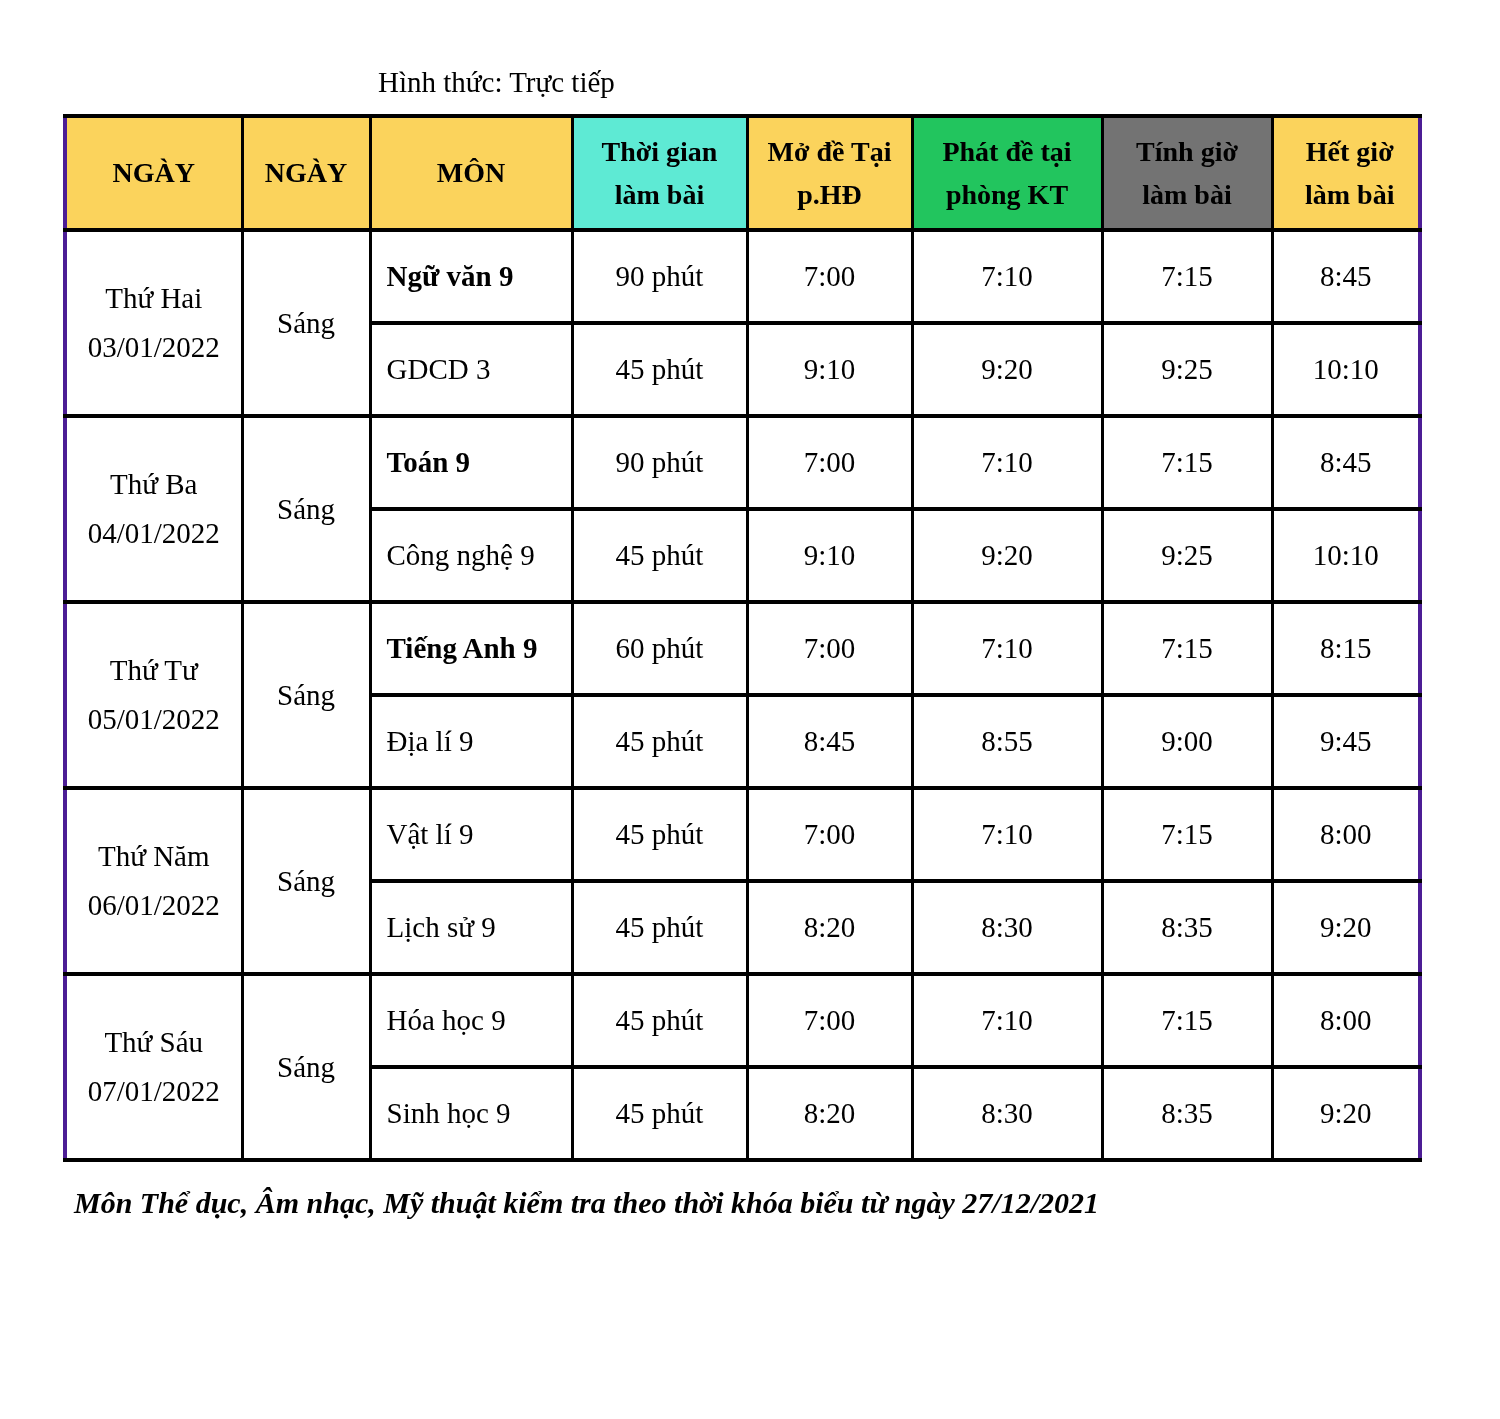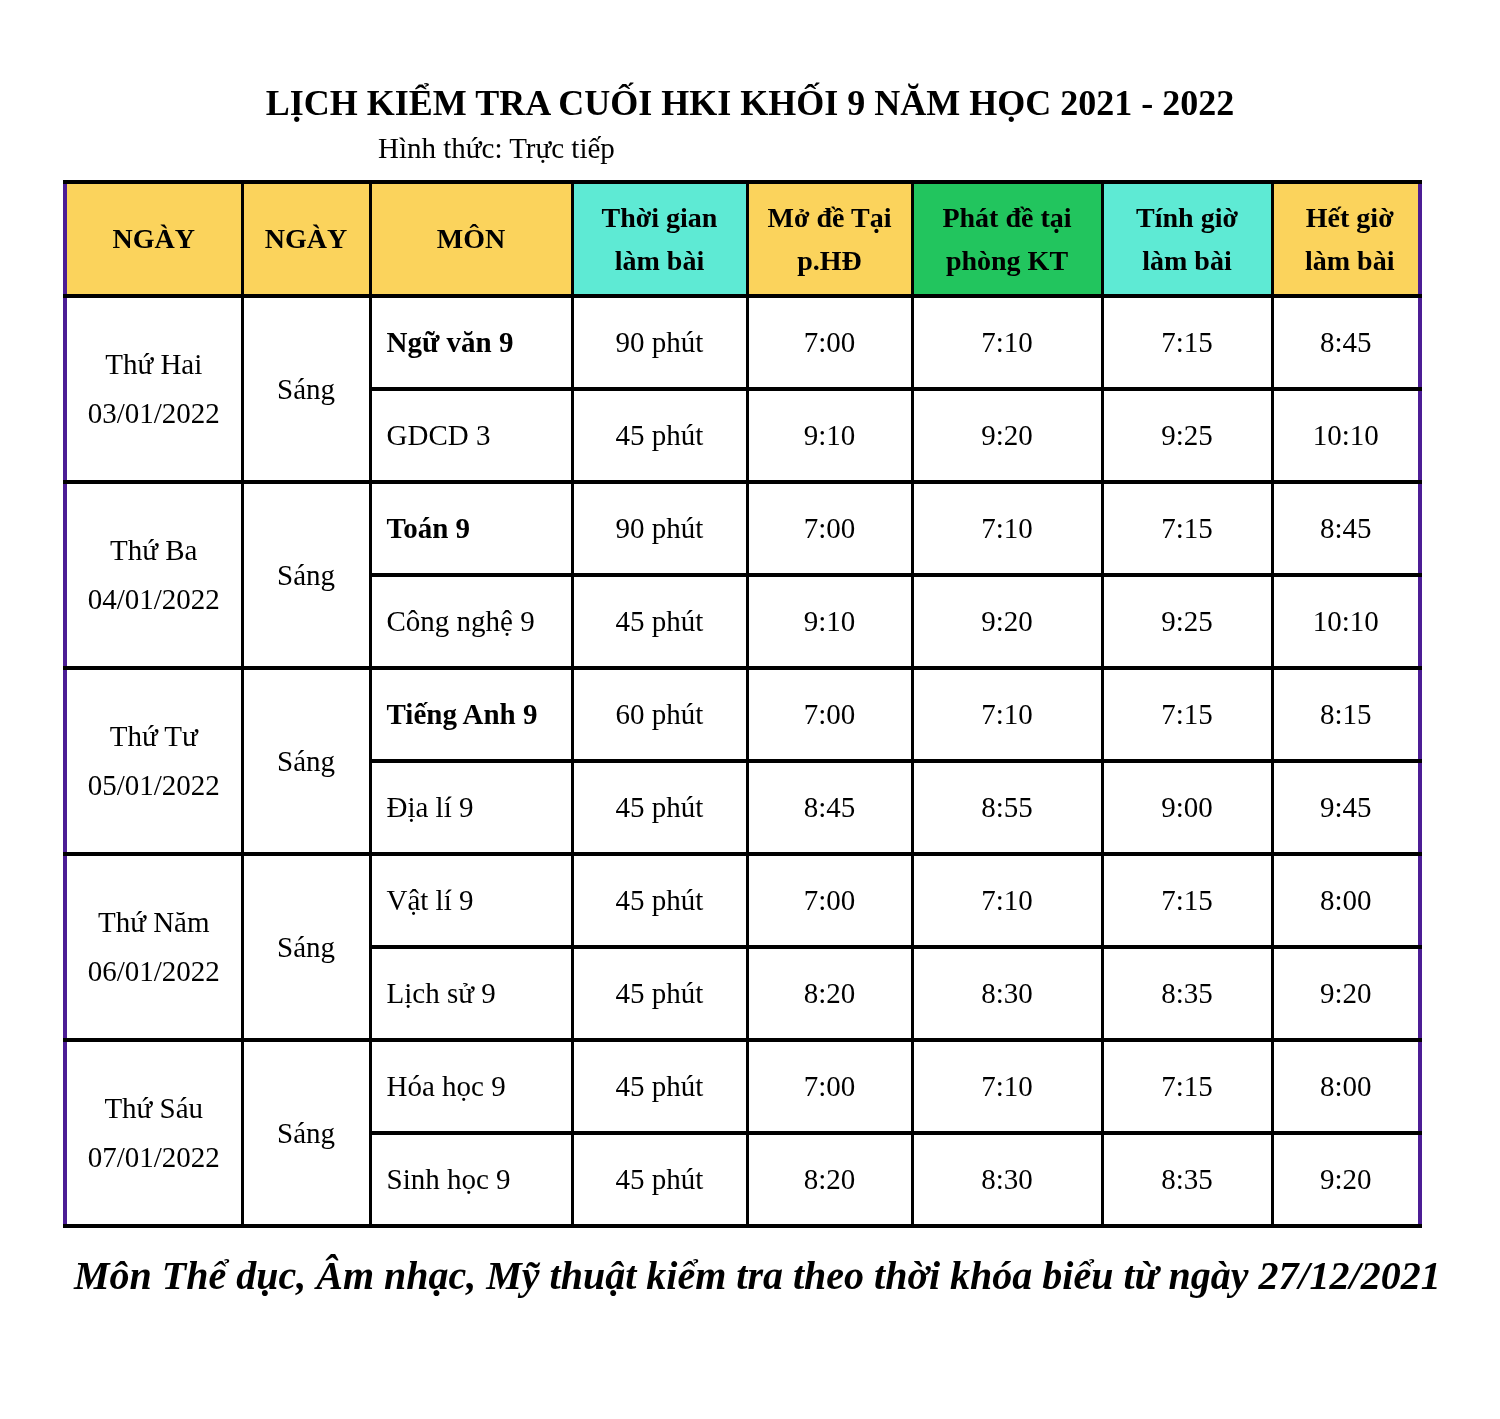--- a/index.html
+++ b/index.html
@@ -29,29 +29,28 @@
   .schedule th {
     background:#FBD35C; font-size:28px; font-weight:bold;
     height:114px; line-height:1.55; white-space:pre-line; padding:0 4px;
   }
   .schedule td { font-size:29px; height:93px; padding:0 4px; }
   .schedule td.subject-cell { text-align:left; padding-left:15px; }
   .bold { font-weight:bold; }
   .day-cell { line-height:1.7; }
   .footer-note {
     margin-left:74px; margin-top:24px;
-    font-size:40px; font-weight:bold; font-style:italic;
+    font-size:30px; font-weight:bold; font-style:italic;
   }
 </style>
 </head>
 <body>
 
 <div class="page">
 
-  <div class="doc-title">LỊCH KIỂM TRA CUỐI HKI KHỐI 9 NĂM HỌC 2021 - 2022</div>
   <div class="doc-subtitle">Hình thức: Trực tiếp</div>
 
   <table class="schedule">
     <colgroup>
       <col style="width:177px">
         <col style="width:128px">
         <col style="width:202px">
         <col style="width:175px">
       <col style="width:165px">
         <col style="width:190px">
@@ -62,21 +61,21 @@
       <tr>
         <th style="background: rgb(251, 211, 92);">NGÀY</th>
         <th style="background: rgb(251, 211, 92);">NGÀY</th>
         <th style="background: rgb(251, 211, 92);">MÔN</th>
         <th style="background: #5eead4;">Thời gian
 làm bài</th>
         <th style="background: rgb(251, 211, 92);">Mở đề Tại
 p.HĐ</th>
         <th style="background: #22c55e;">Phát đề tại
 phòng KT</th>
-        <th style="background: #5eead4;">Tính giờ
+        <th style="background: #737373;">Tính giờ
 làm bài</th>
         <th style="background: rgb(251, 211, 92); padding-left: 12px;">Hết giờ
 làm bài</th>
       </tr>
     </thead>
     <tbody>
 
       <tr>
         <td rowspan="2" class="day-cell">
           <div>Thứ Hai</div>

